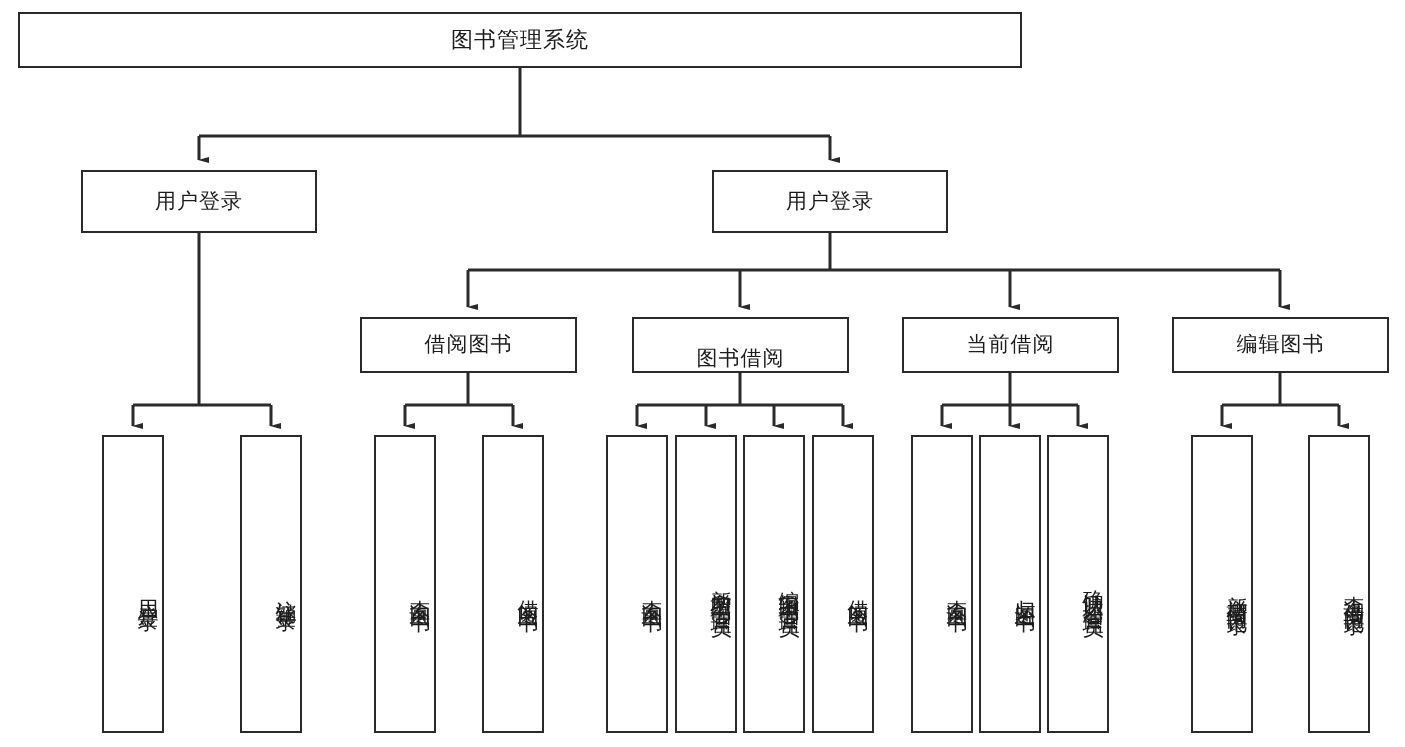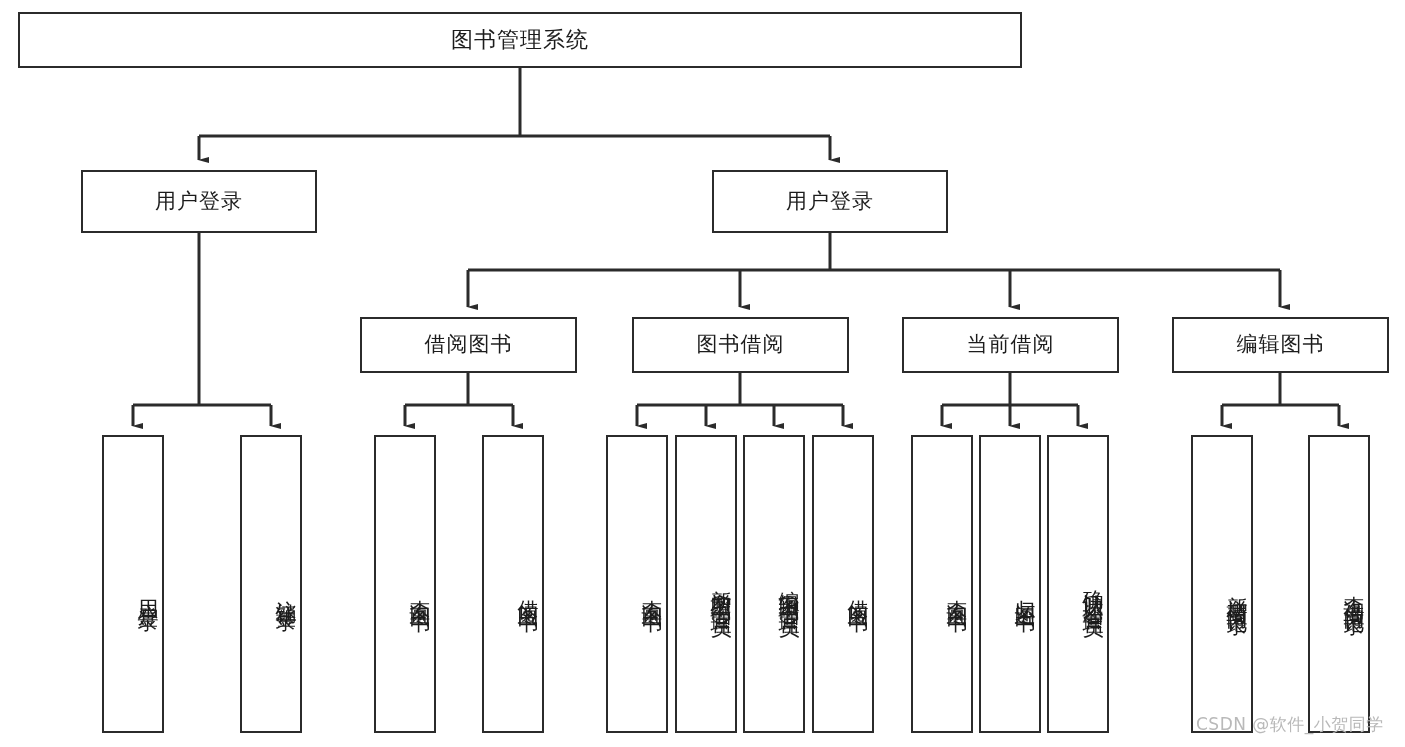--- a/index.html
+++ b/index.html
@@ -132,21 +132,21 @@
   <div class="node horizontal" style="left:81px; top:170px; width:236px; height:63px;">
     <span>用户登录</span>
   </div>
   <div class="node horizontal" style="left:712px; top:170px; width:236px; height:63px;">
     <span>用户登录</span>
   </div>
 
   <div class="node horizontal" style="left:360px; top:317px; width:217px; height:56px;">
     <span>借阅图书</span>
   </div>
-  <div class="node horizontal" style="left:632px; top:317px; width:217px; height:56px;">
+  <div class="node horizontal" style="left:632px; top:317px; width:217px; height:56px;align-items:flex-end;">
     <span>图书借阅</span>
   </div>
   <div class="node horizontal" style="left:902px; top:317px; width:217px; height:56px;">
     <span>当前借阅</span>
   </div>
   <div class="node horizontal" style="left:1172px; top:317px; width:217px; height:56px;">
     <span>编辑图书</span>
   </div>
 
   <div class="node leaf" style="left:102px; top:435px; width:62px; height:298px;">
@@ -186,15 +186,14 @@
     <span class="vtext">确认归还（管理员）</span>
   </div>
 
   <div class="node leaf" style="left:1191px; top:435px; width:62px; height:298px;">
     <span class="vtext">新增借阅记录</span>
   </div>
   <div class="node leaf" style="left:1308px; top:435px; width:62px; height:298px;">
     <span class="vtext">查询借阅记录</span>
   </div>
 
-  <div class="watermark" style="left:1196px; top:713px;">CSDN @软件_小贺同学</div>
 
 </div>
 
 </body></html>

